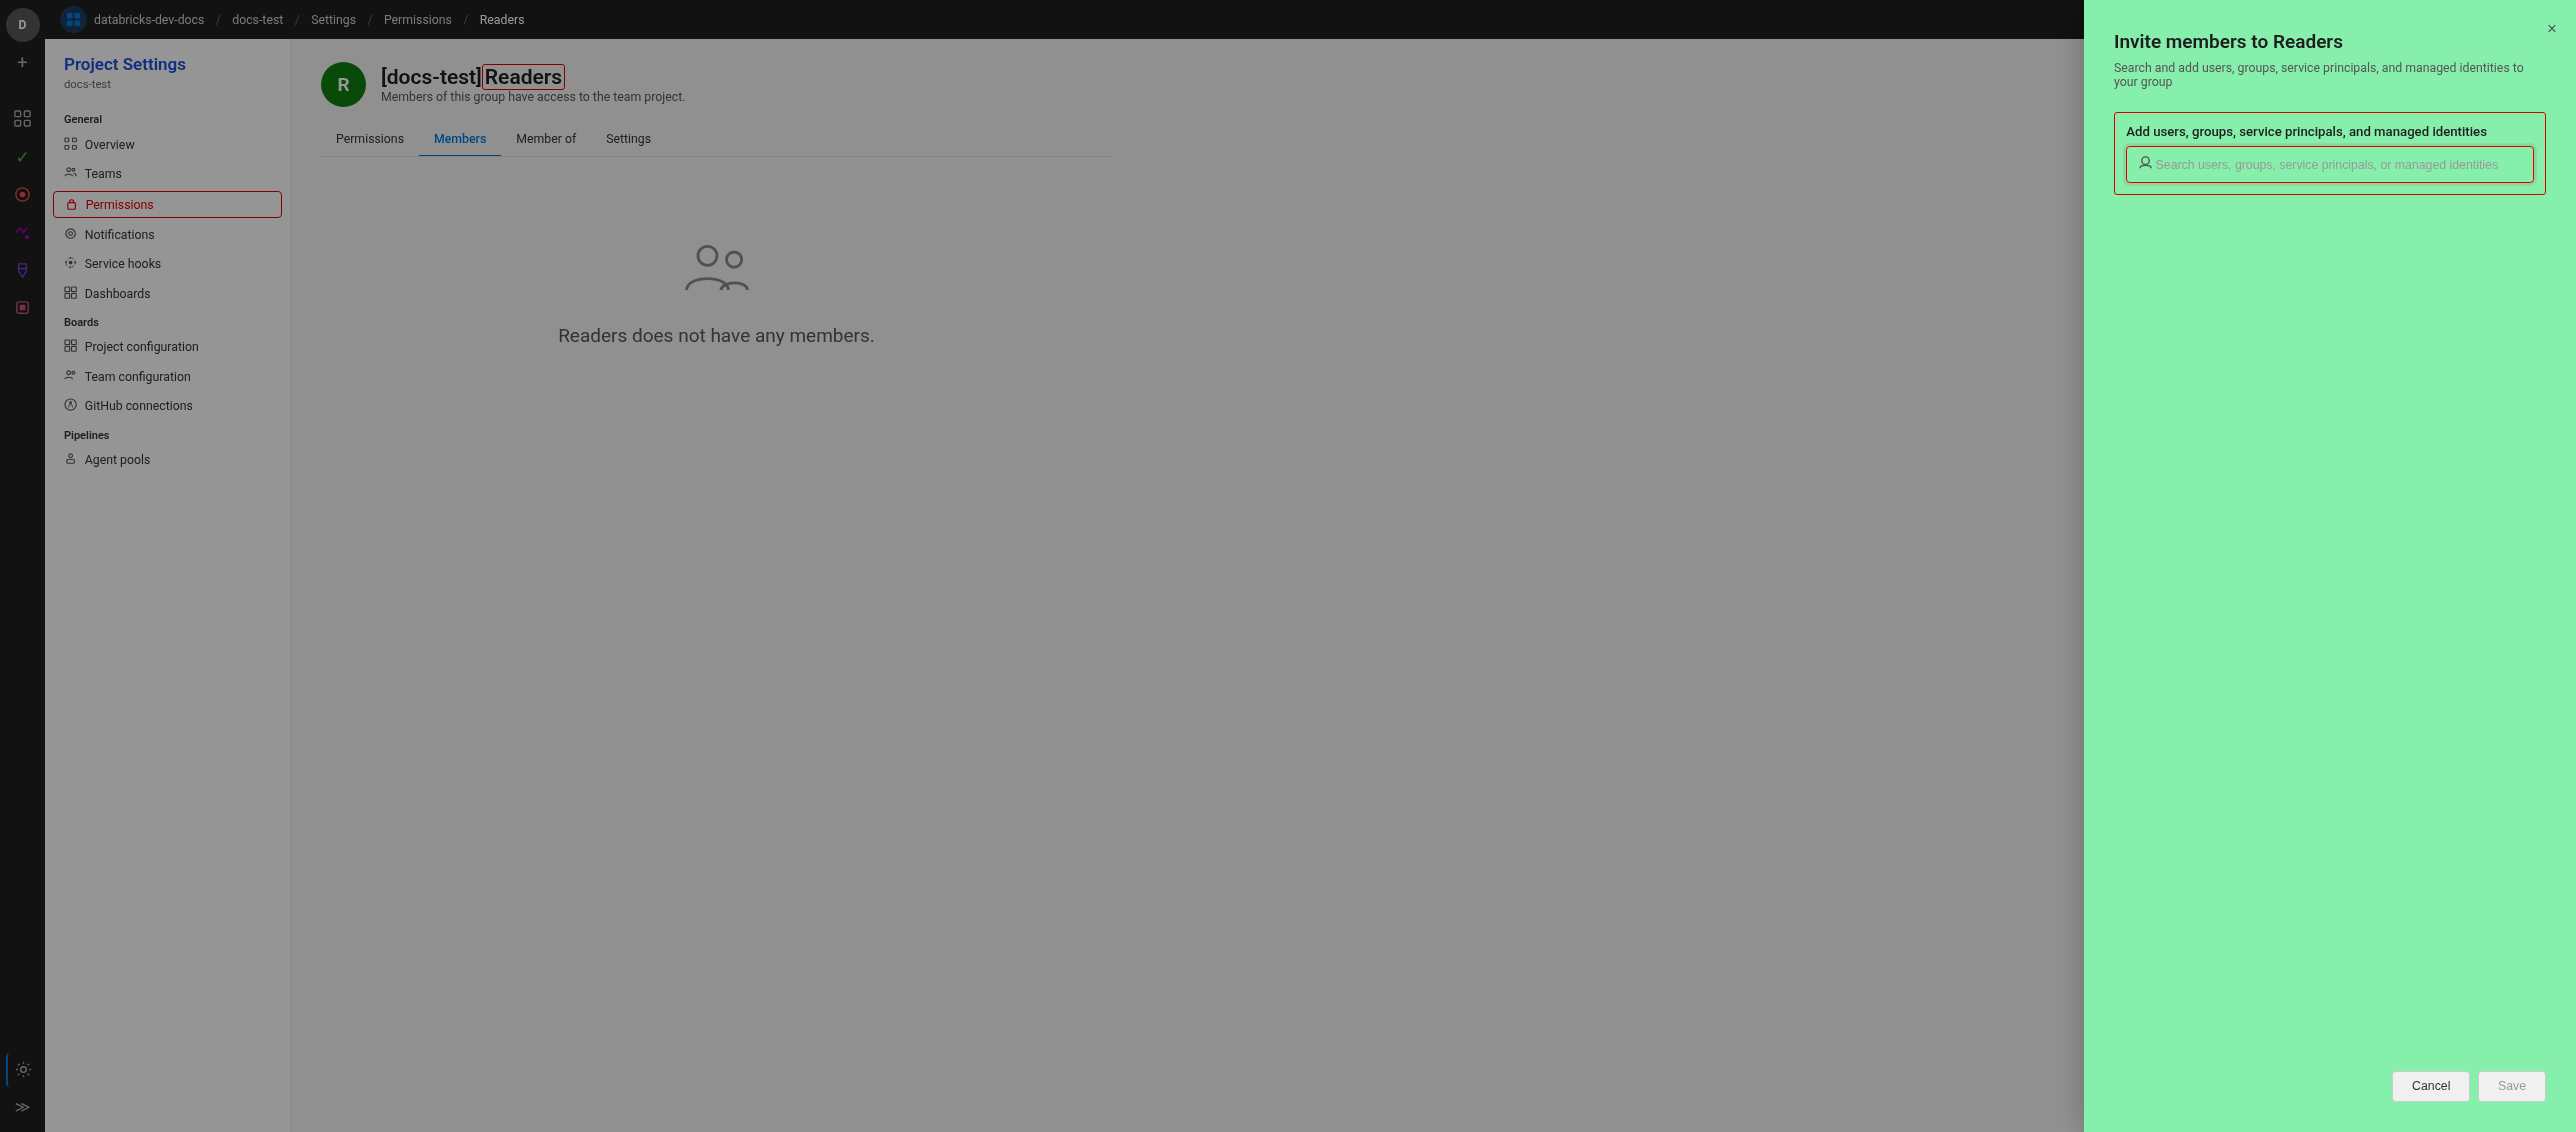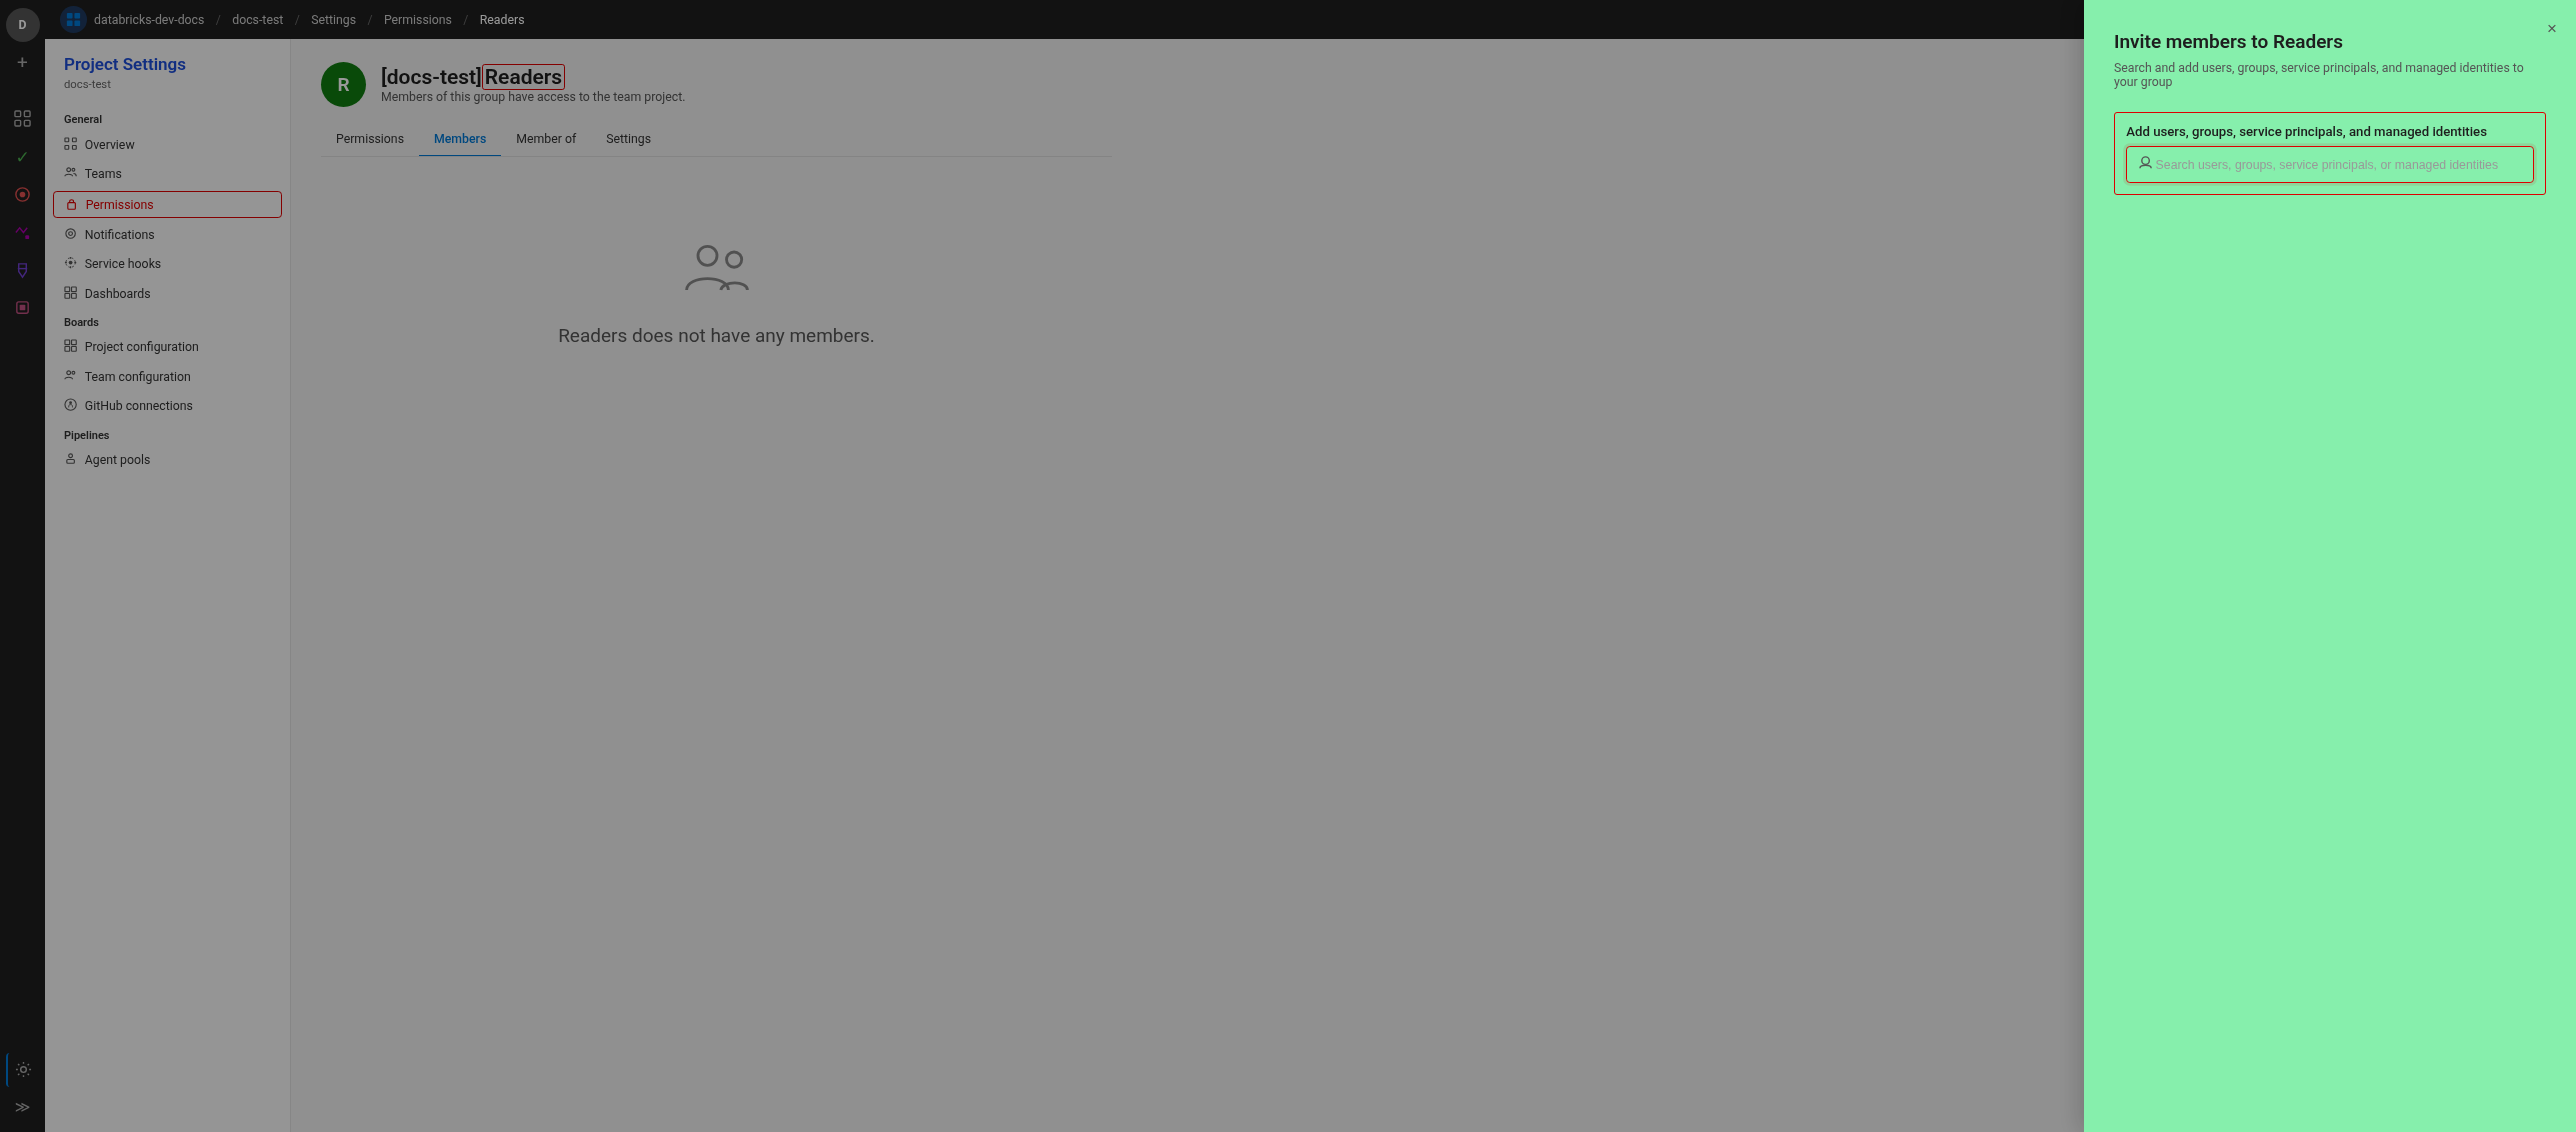--- a/index.html
+++ b/index.html
@@ -411,15 +411,19 @@
         <span class="search-person-icon">
           <svg width="15" height="15" viewBox="0 0 16 16" fill="none">
             <circle cx="7" cy="6" r="4" stroke="#555" stroke-width="1.5"></circle>
             <path d="M1 14 C1 10 13 10 13 14" stroke="#555" stroke-width="1.5" fill="none"></path>
           </svg>
         </span>
         <input class="modal-search-input" type="text" placeholder="Search users, groups, service principals, or managed identities" style="">
       </div>
     </div>
 
+    <div class="modal-footer">
+      <button class="btn btn-cancel">Cancel</button>
+      <button class="btn btn-save">Save</button>
+    </div>
   </div>
 </div>
 
 
 </body></html>

